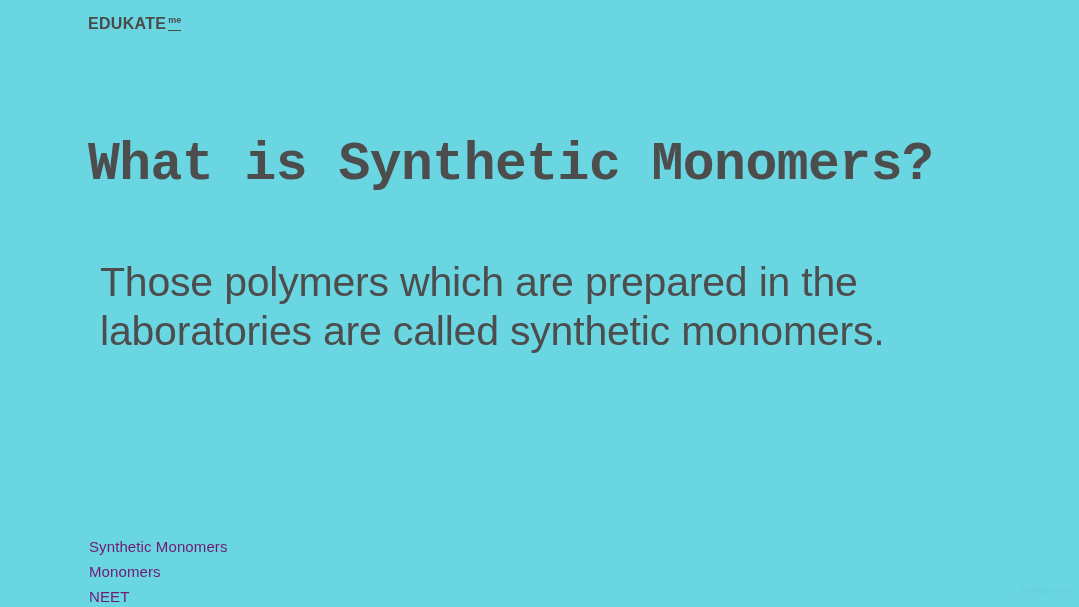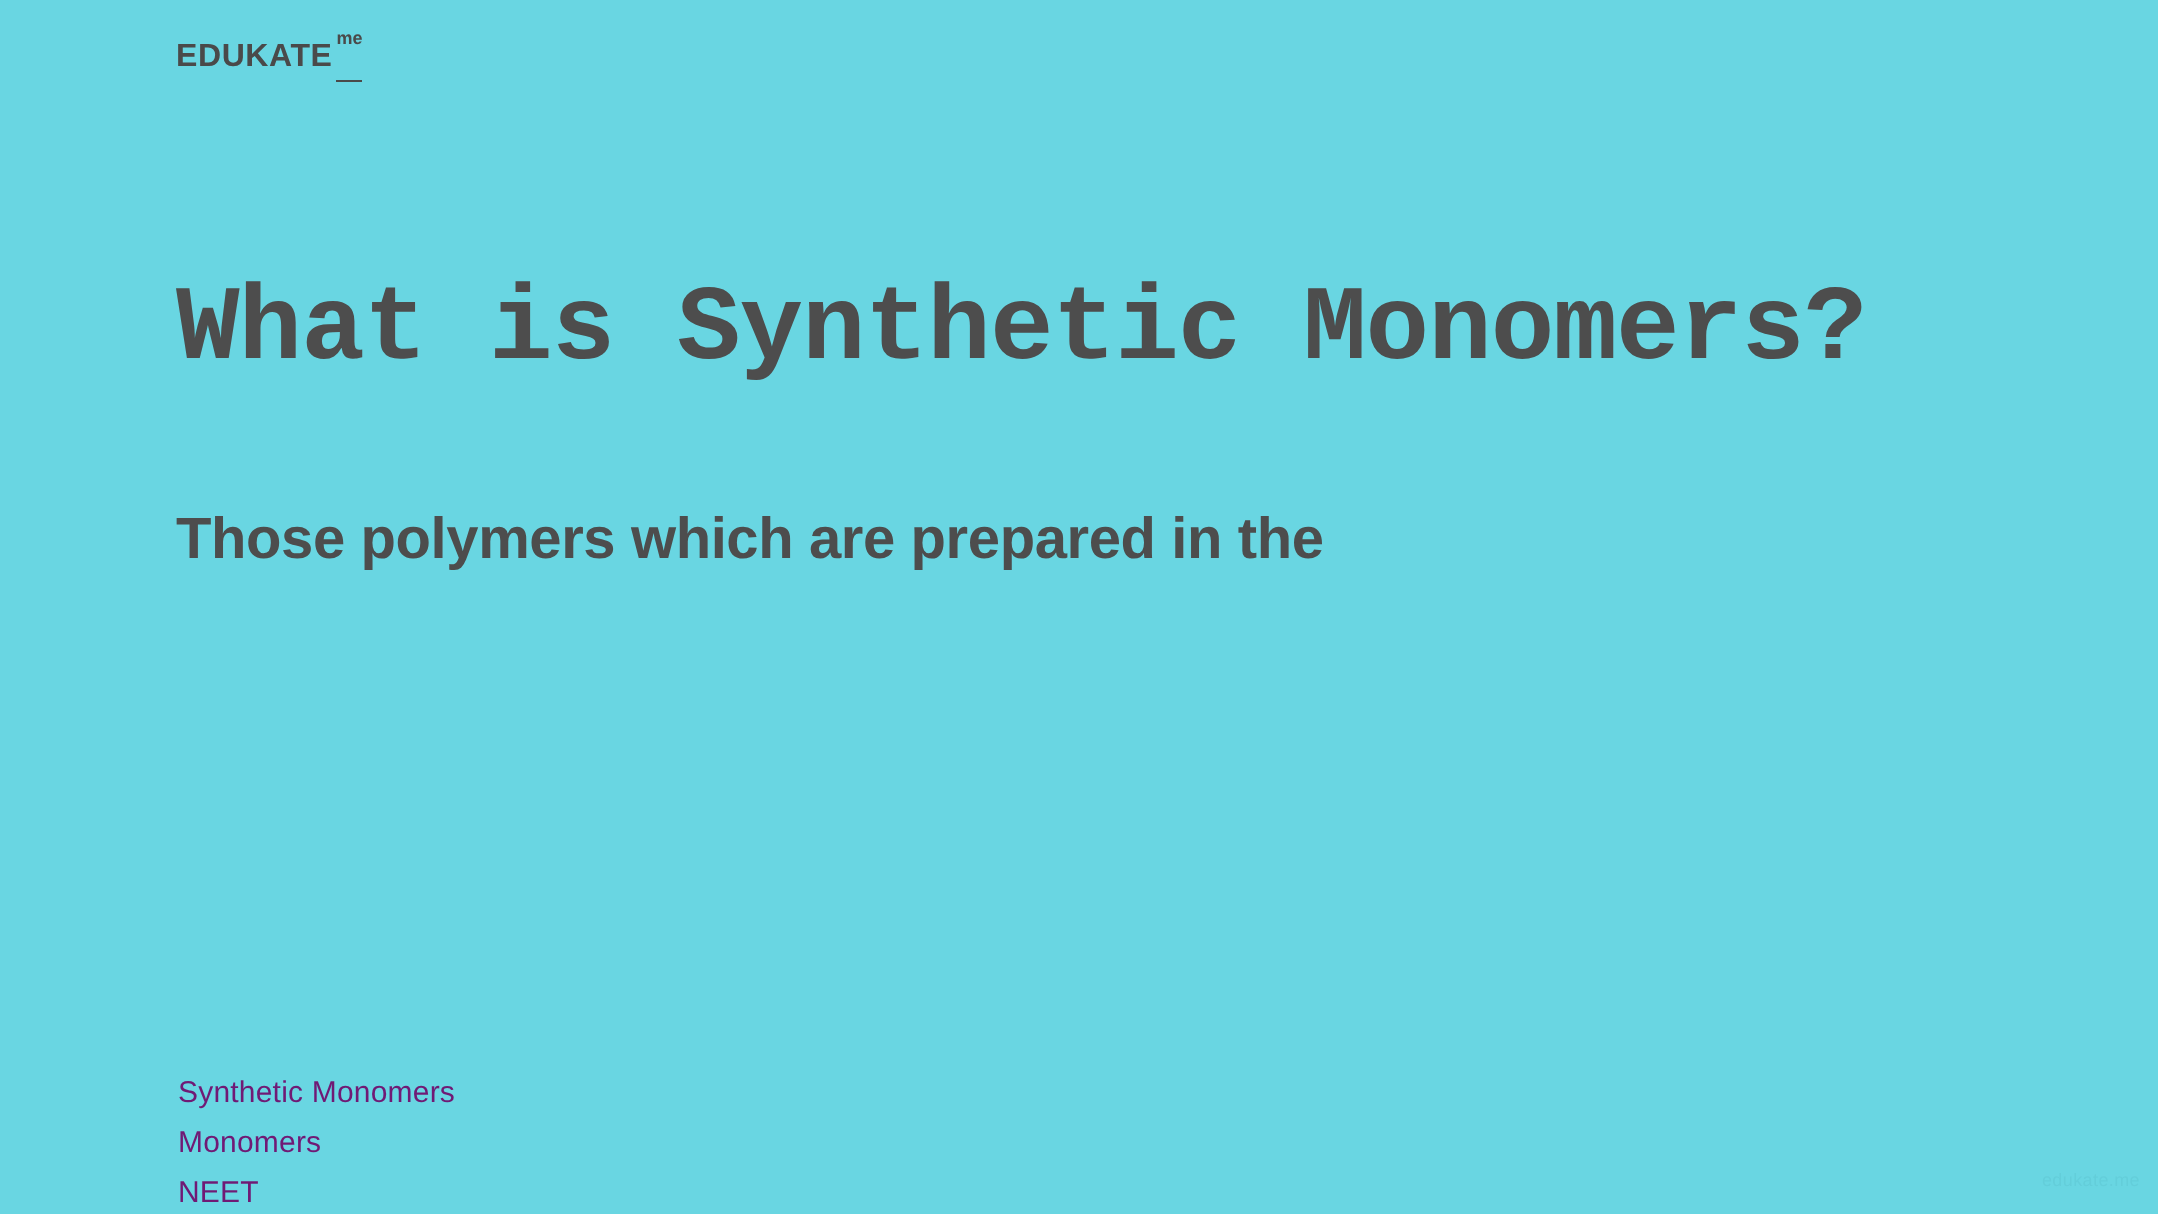--- a/index.html
+++ b/index.html
@@ -37,21 +37,21 @@
     color: #4a4a4a;
   }
   .logo-sup {
     font-size: 9px;
     font-weight: bold;
     color: #4a4a4a;
     margin-left: 2px;
     position: relative;
     top: -1px;
     border-bottom: 1.5px solid #4a4a4a;
-    padding-bottom: 16px;
+    padding-bottom: 5px;
     line-height: 1;
   }
 
   
   .headline {
     position: absolute;
     left: 88px;
     top: 136px;
     width: 900px;
     font-size: 53px;
@@ -62,26 +62,26 @@
     margin: 0;
     font-family: Liberation Mono, monospace;
   }
 
   
   .body-text {
     position: absolute;
     left: 88px;
     top: 246px;
     width: 880px;
-    font-size: 29px;
-    font-weight: bold;
+    font-size: 41px;
+    font-weight: normal;
     color: #4d4d4d;
     line-height: 49px;
     letter-spacing: -0.2px;
-    margin: 0;
+    margin: 12px;
   }
   .body-line {
     display: block;
   }
 
   
   .footer {
     position: absolute;
     left: 89px;
     top: 534px;
@@ -112,20 +112,21 @@
 
   <div class="logo">
     <span class="logo-word">EDUKATE</span>
     <span class="logo-sup">me</span>
   </div>
 
   <h1 class="headline">What is Synthetic Monomers?</h1>
 
   <div class="body-text">
     <span class="body-line">Those polymers which are prepared in the</span>
+    <span class="body-line">laboratories are called synthetic monomers.</span>
   </div>
 
   <div class="footer">
     <span class="footer-line">Synthetic Monomers</span>
     <span class="footer-line">Monomers</span>
     <span class="footer-line">NEET</span>
   </div>
 
   <div class="watermark">edukate.me</div>
 

